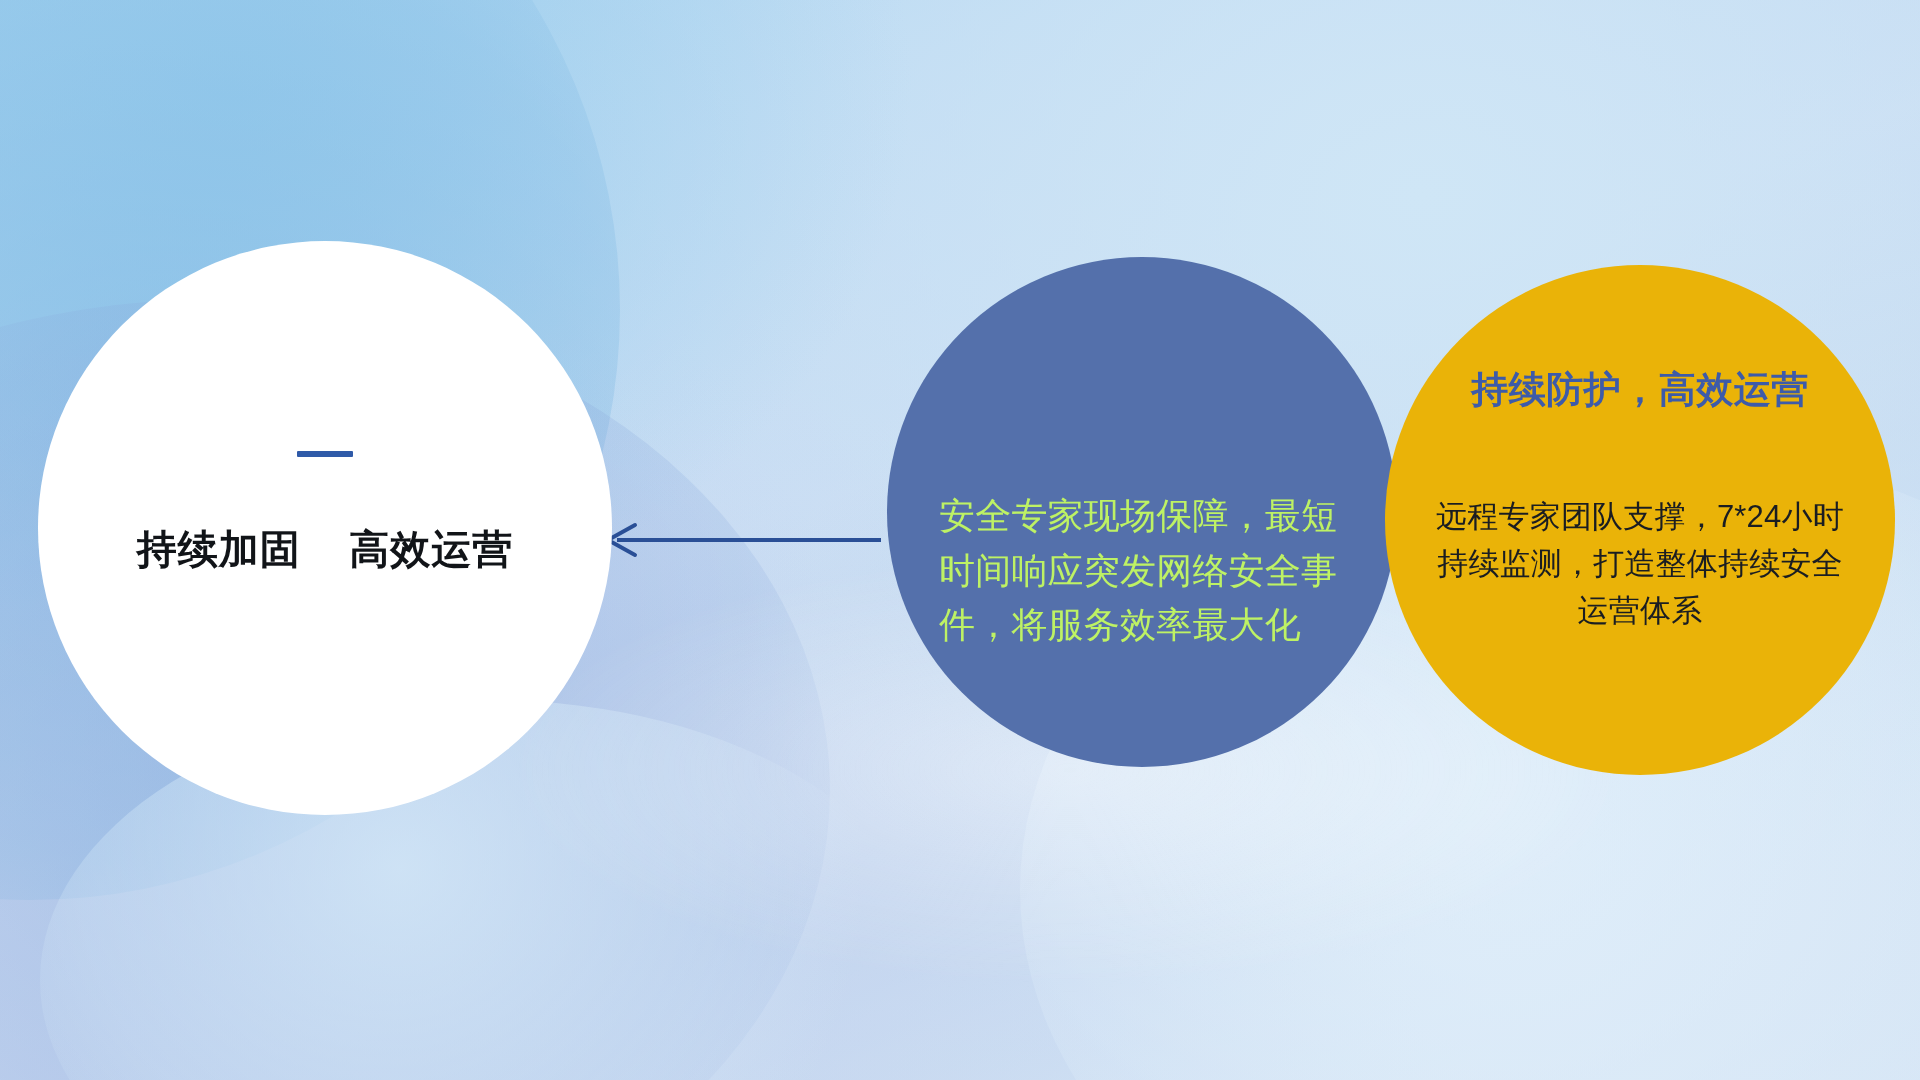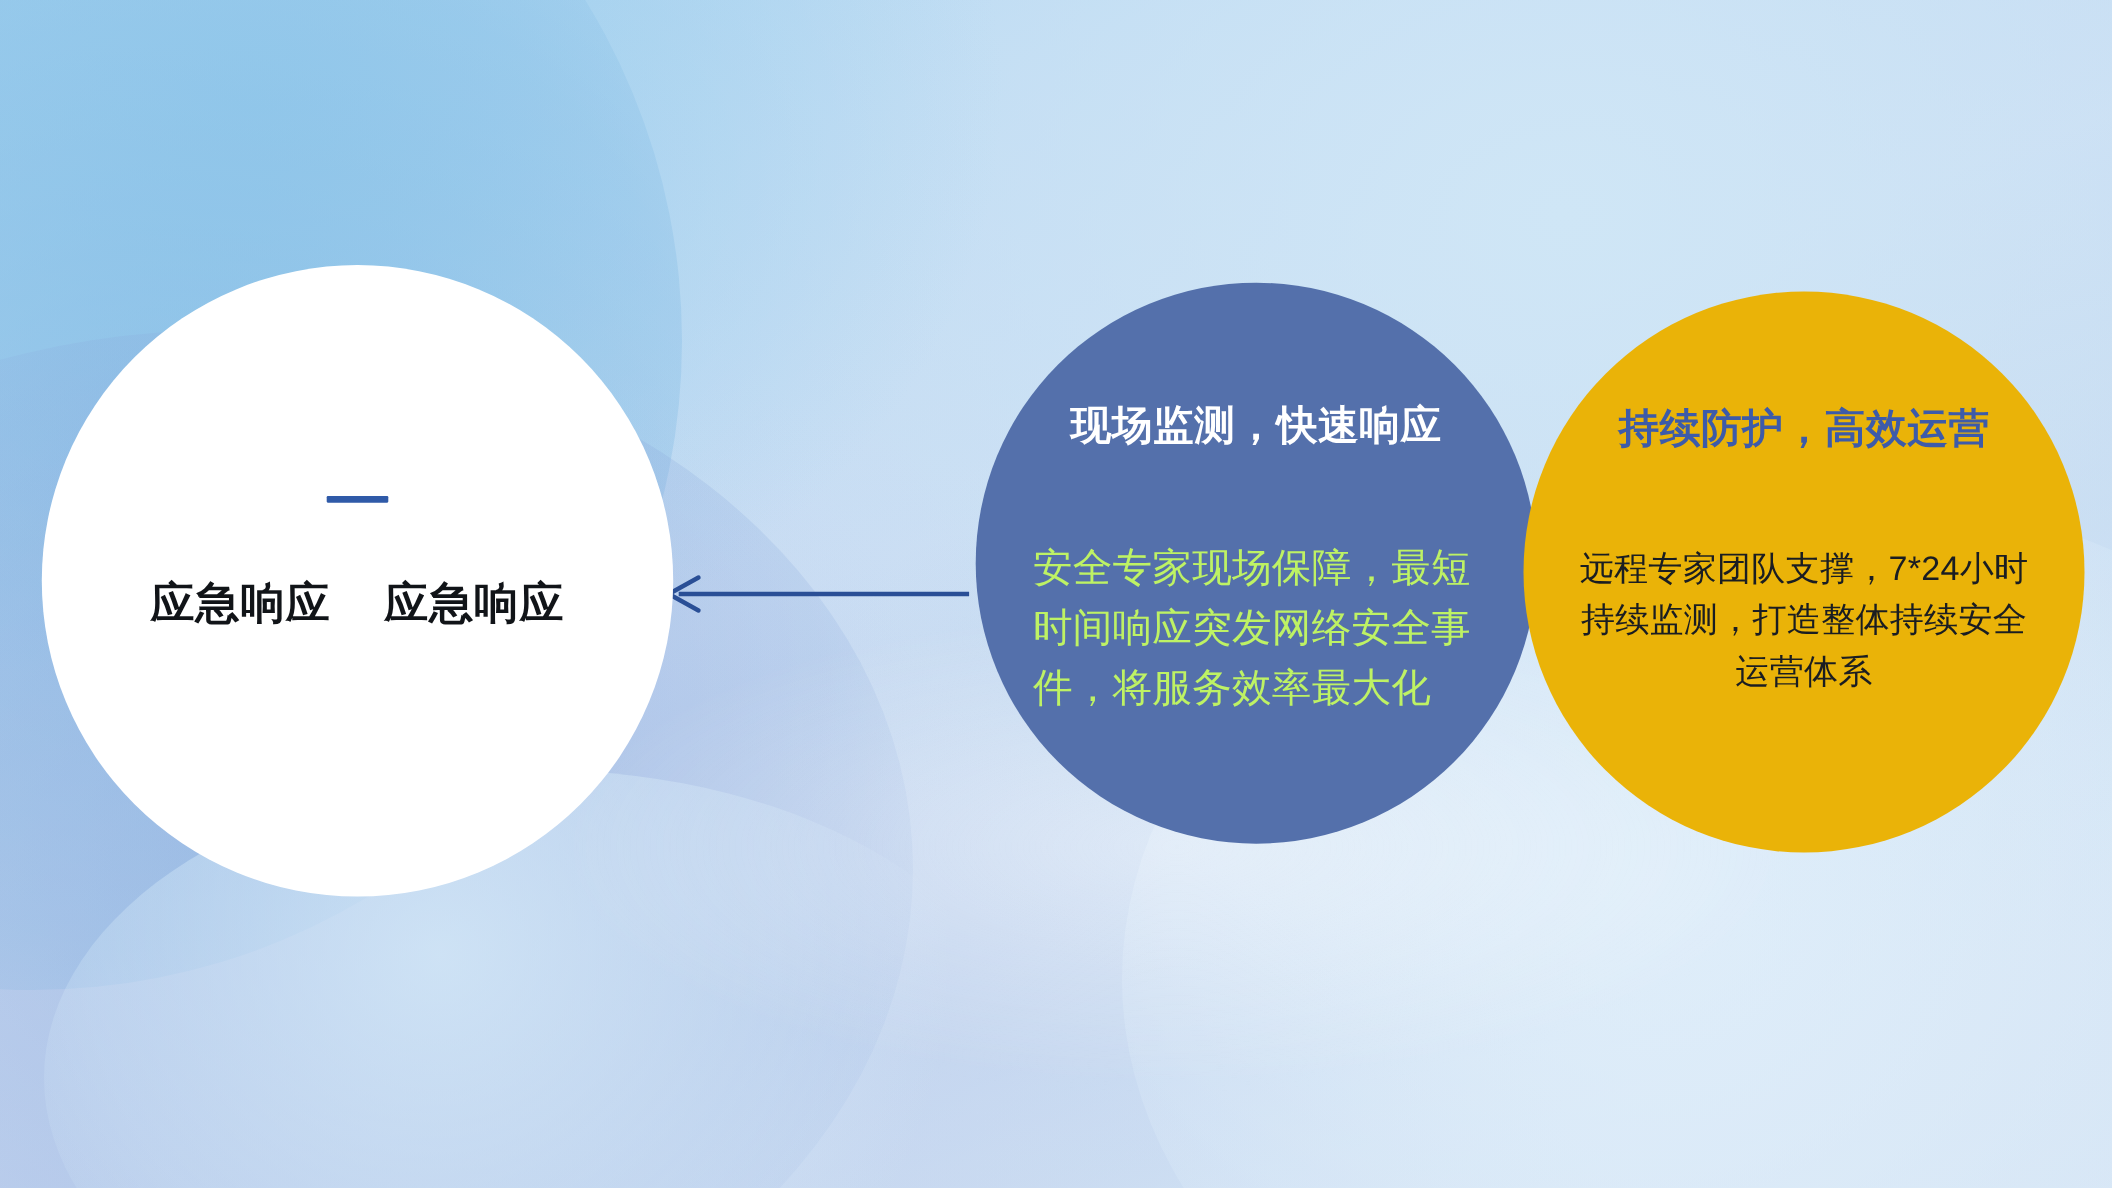--- a/index.html
+++ b/index.html
@@ -182,26 +182,25 @@
       <g>
         <line x1="286" y1="25" x2="22" y2="25" stroke="#2a4f96" stroke-width="4"></line>
         <polyline points="40,10 13,25 40,40" fill="none" stroke="#2a4f96" stroke-width="4" stroke-linecap="round" stroke-linejoin="round"></polyline>
       </g>
     </svg>
   </div>
 
   <div class="circle circle-left">
     <div class="circle-left-inner">
       <div class="divider-dash"></div>
-      <div class="left-line">应急响应    应急响应</div>
+      <div class="left-line">持续加固    高效运营</div>
     </div>
   </div>
 
   <div class="circle circle-mid">
-    <div class="circle-mid-title">现场监测，快速响应</div>
     <div class="circle-mid-body">安全专家现场保障，最短时间响应突发网络安全事件，将服务效率最大化</div>
   </div>
 
   <div class="circle circle-right">
     <div class="circle-right-title">持续防护，高效运营</div>
     <div class="circle-right-body">远程专家团队支撑，7*24小时持续监测，打造整体持续安全运营体系</div>
   </div>
 
 </div>
 

